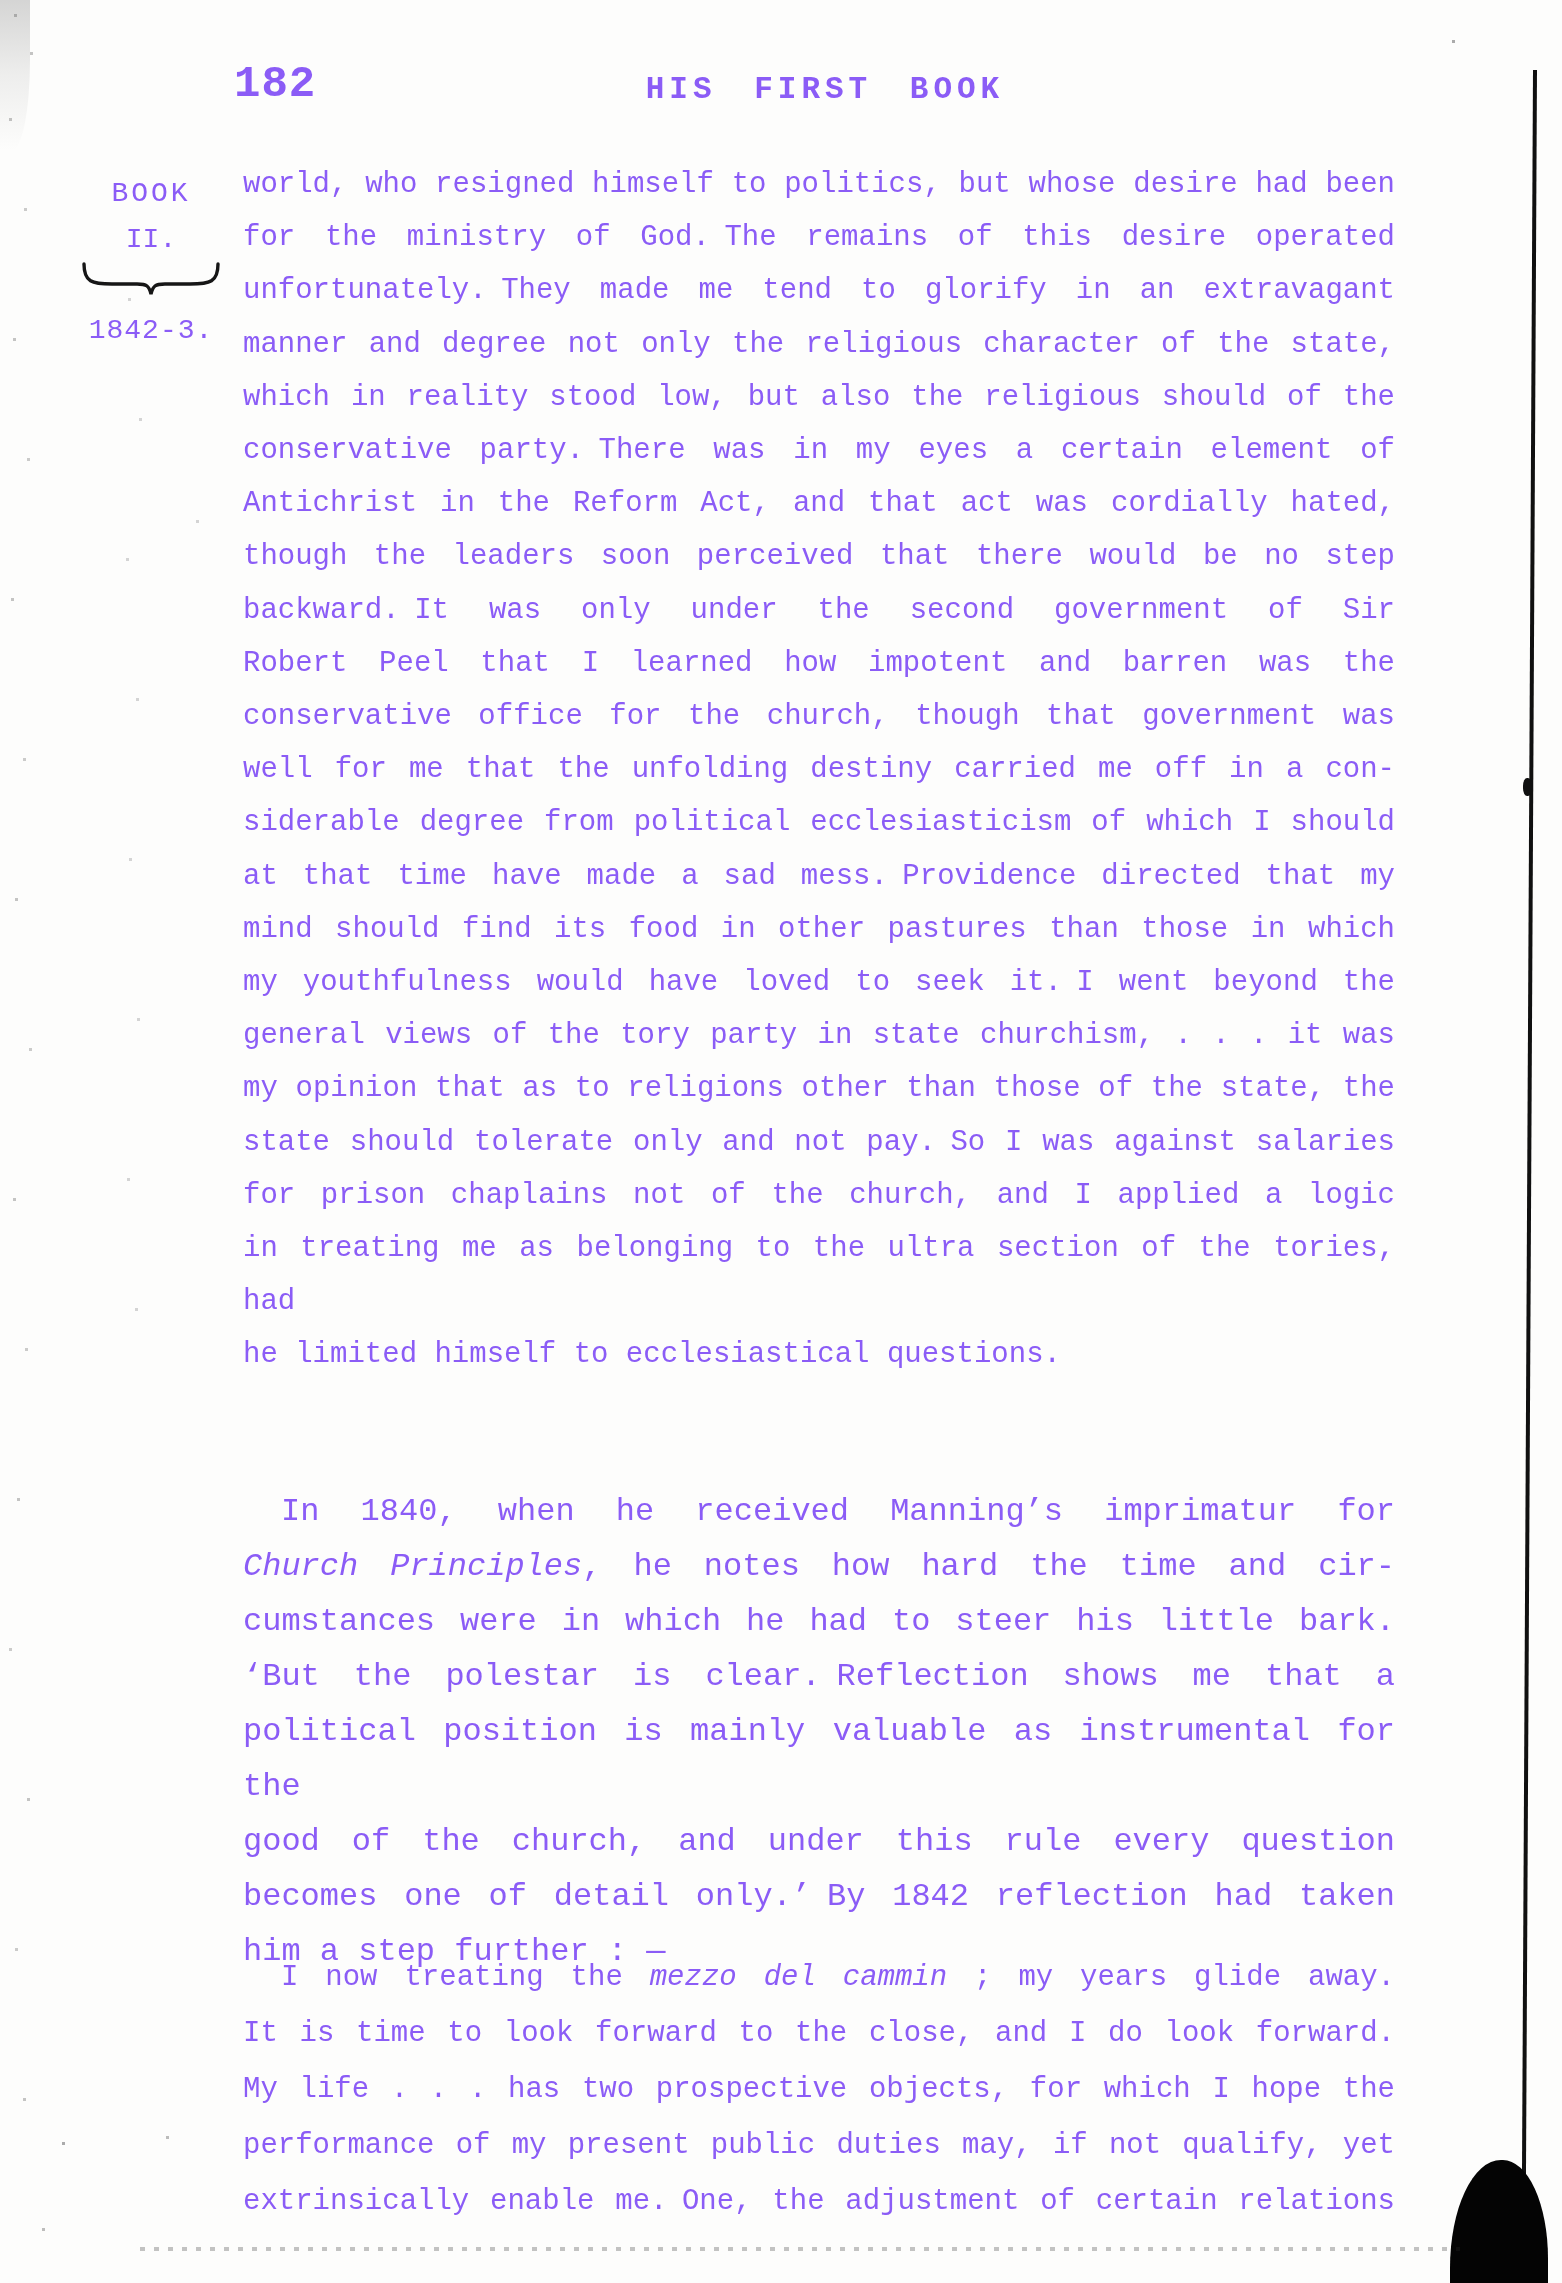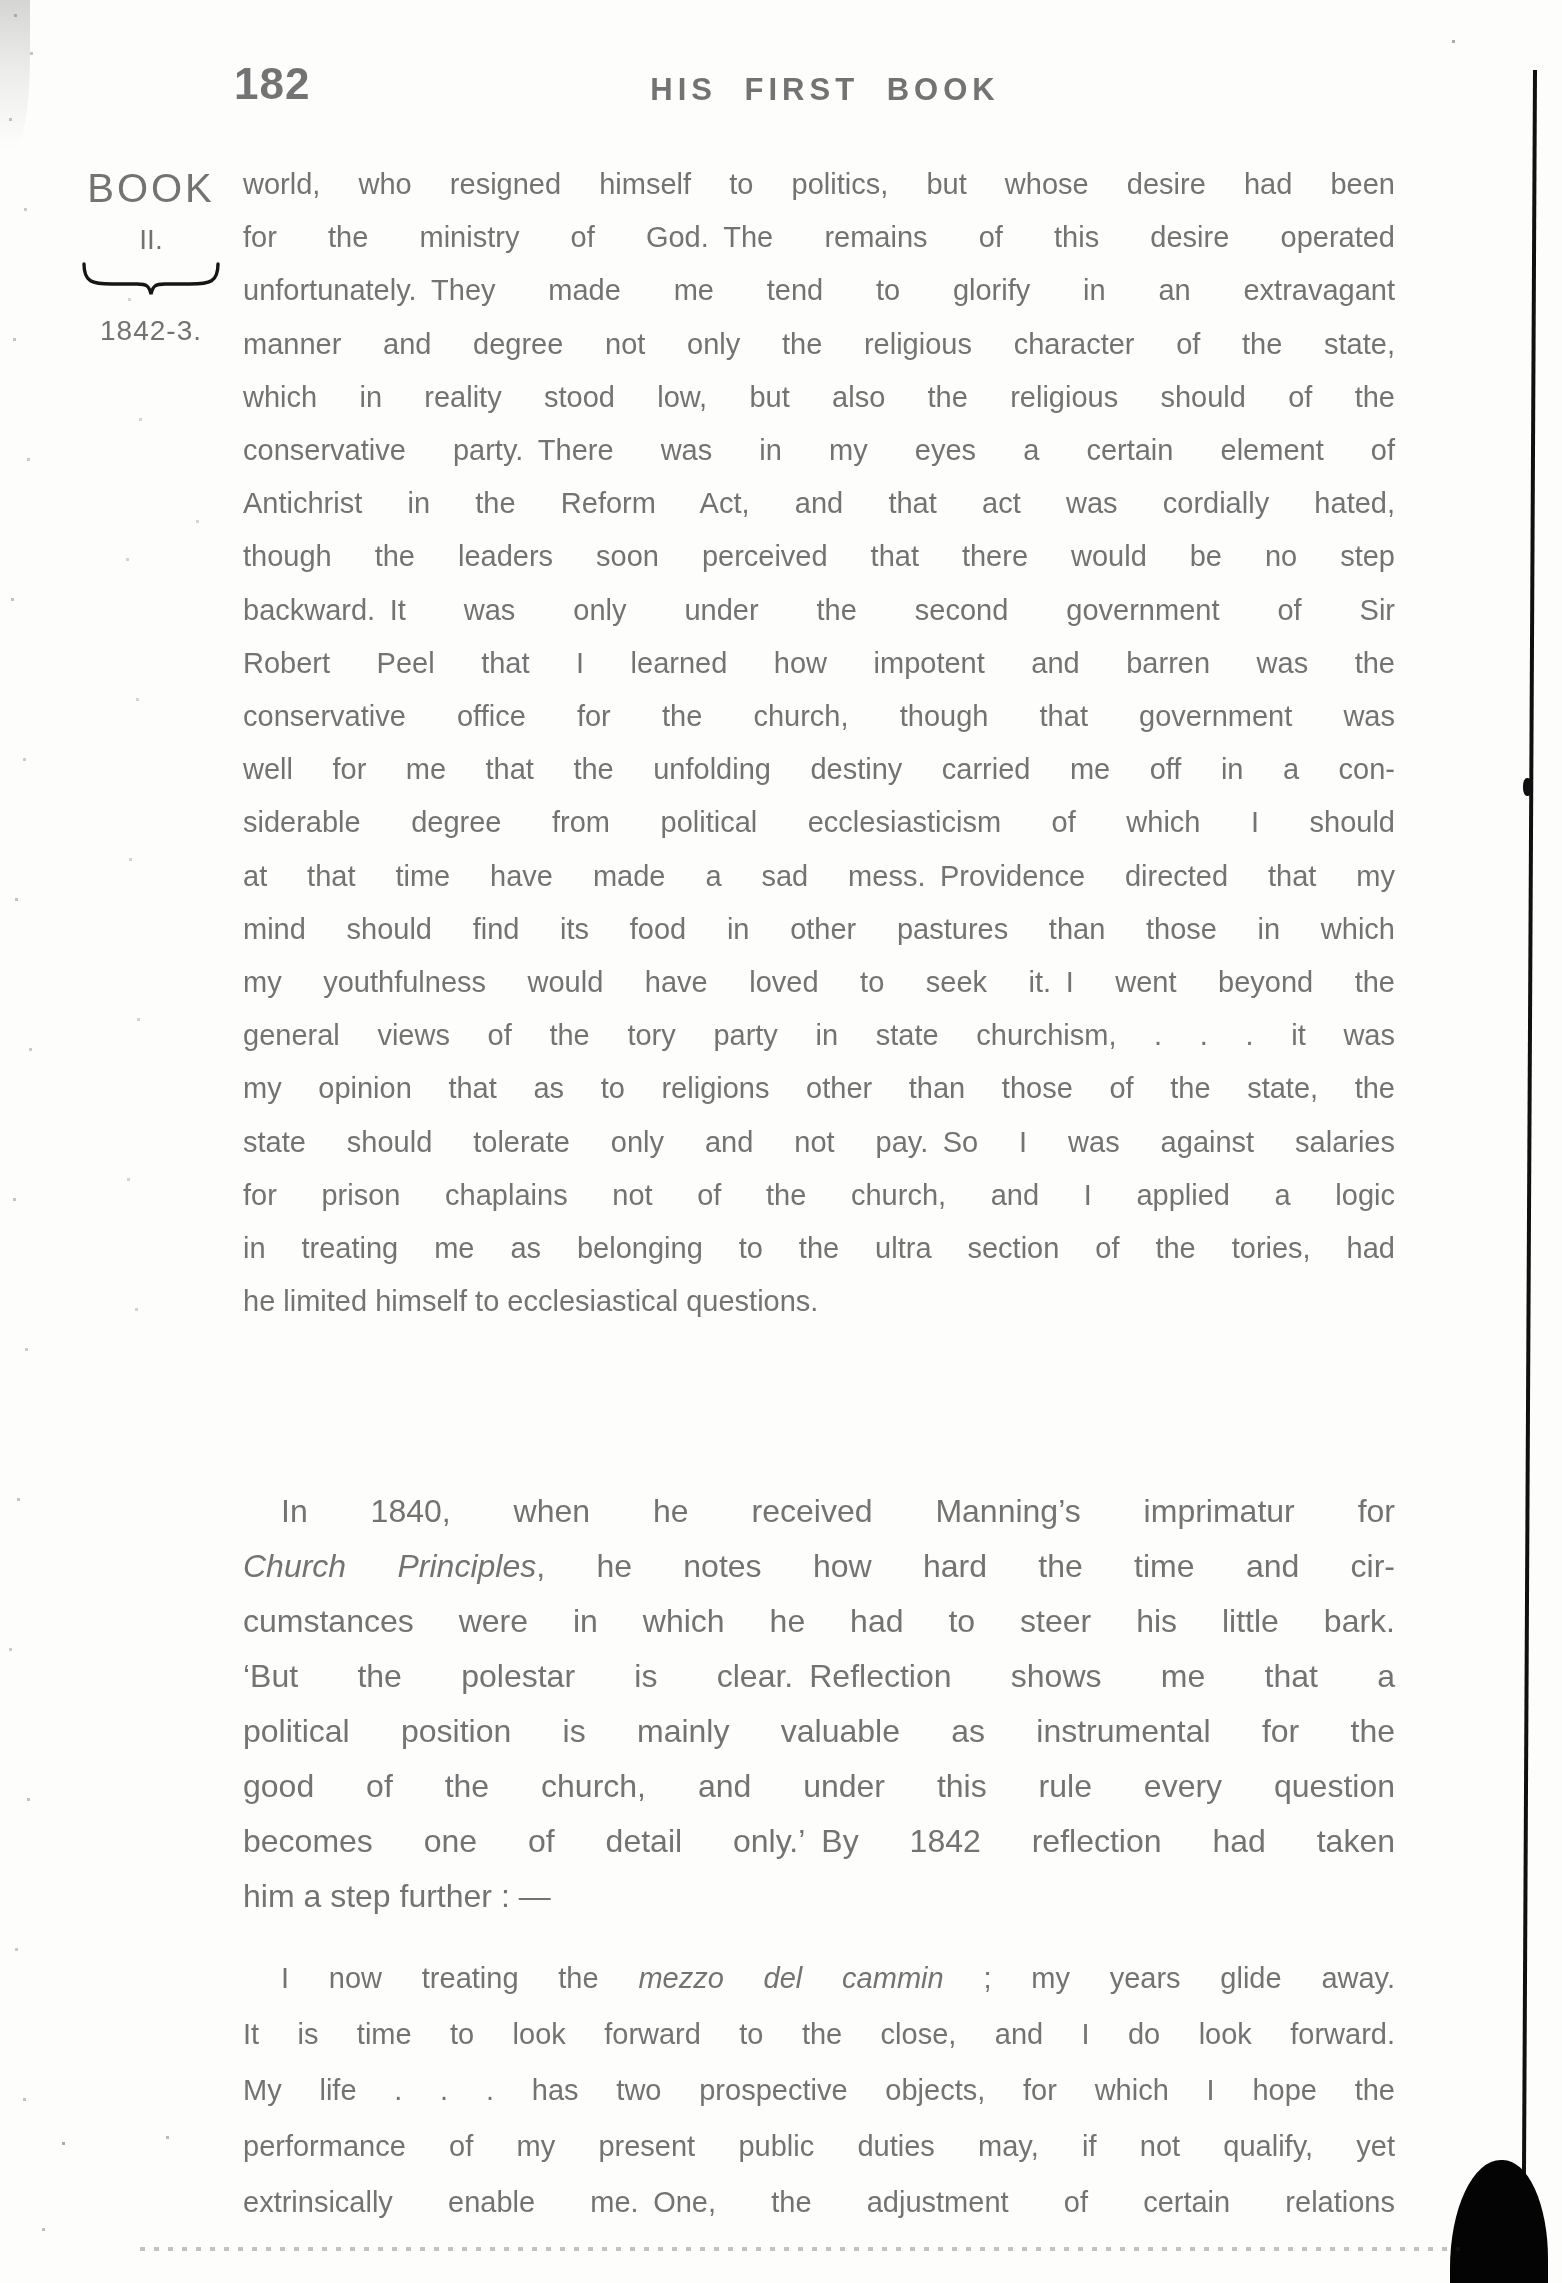--- a/index.html
+++ b/index.html
@@ -1,37 +1,37 @@
 <!DOCTYPE html>
 <html><head>
 <meta charset="utf-8">
 <style>
   html,body{margin:0;padding:0;background:#e8e8e6;}
   #page{
     position:relative;
     width:1562px;height:2283px;
     background:#fdfdfc;
-    font-family:Liberation Sans, sans-serif;
-    color:#737373;
+    font-family:Liberation Mono, monospace;
+    color:#8b5cf6;
     overflow:hidden;
   }
   
   .pageno{
     position:absolute;left:234px;top:62px;
     font-size:44px;font-weight:bold;line-height:1;
     letter-spacing:1px;
   }
   .runhead{
     position:absolute;left:600px;top:74px;width:450px;
     text-align:center;font-size:31px;font-weight:bold;line-height:1;
     letter-spacing:5px;word-spacing:14px;
   }
   
   .margin-note{position:absolute;left:78px;top:168px;width:146px;text-align:center;}
-  .mn-book{font-size:40px;letter-spacing:3px;line-height:1;}
+  .mn-book{font-size:28px;letter-spacing:3px;line-height:1;margin-top:12px;}
   .mn-numeral{font-size:28px;line-height:1;margin-top:18px;}
   .mn-brace{margin-top:7px;height:34px;}
   .mn-years{font-size:28px;line-height:1;margin-top:22px;letter-spacing:1px;}
   
   .textcol{position:absolute;left:243px;width:1152px;}
   #q1{top:158px;font-size:29px;}
   #q1 .tline{line-height:53.2px;}
   #para{top:1484px;font-size:32px;}
   #para .tline{line-height:55px;}
   #q2{top:1950px;font-size:29px;}

